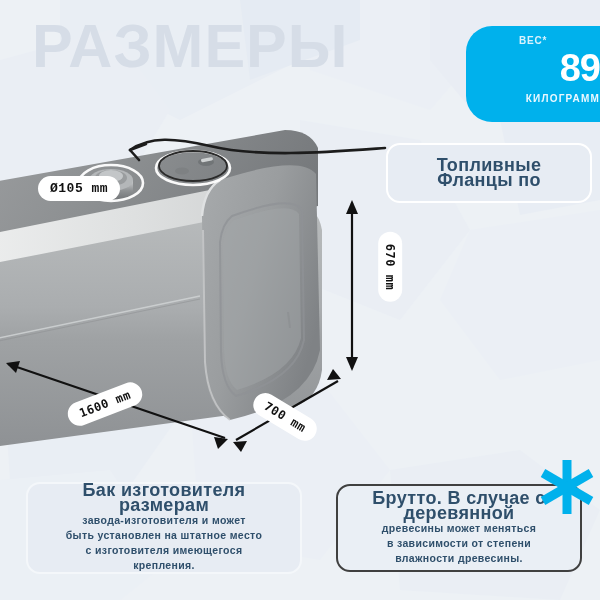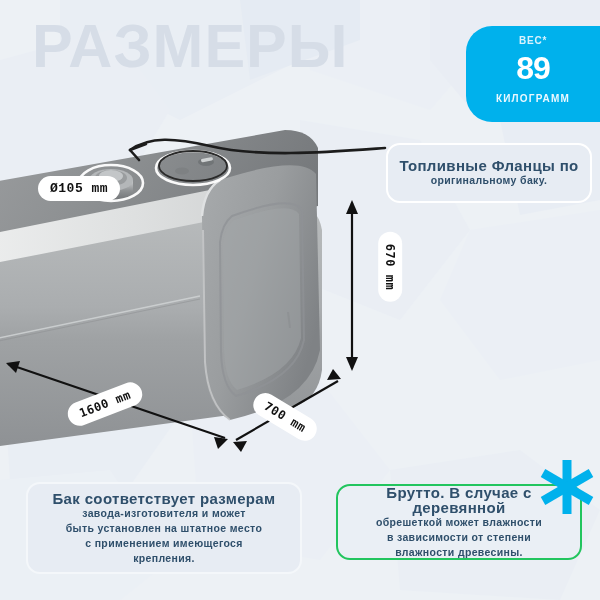--- a/index.html
+++ b/index.html
@@ -25,50 +25,50 @@
   .badge{
     position:absolute;left:466px;top:26px;width:134px;height:96px;
     background:#00b1ec;border-radius:26px 0 0 26px;
     color:#fff;text-align:center;
   }
   .badge .b-top{
     font-size:10px;font-weight:bold;letter-spacing:.8px;
     padding-top:9px;color:#d8f2fd;
   }
   .badge .b-num{
-    font-size:32px;font-weight:bold;line-height:46px;letter-spacing:-1px;margin-top:-1px;
+    font-size:38px;font-weight:bold;line-height:46px;letter-spacing:-1px;margin-top:-1px;text-align:right;
   }
   .badge .b-unit{
-    font-size:10px;font-weight:bold;letter-spacing:1.2px;margin-top:2px;color:#eaf8ff;
+    font-size:10px;font-weight:bold;letter-spacing:1.2px;margin-top:2px;color:#eaf8ff;text-align:right;
   }
 
   
   .infobox{
     position:absolute;box-sizing:border-box;
     background:#e7ecf3;border-radius:14px;
     color:#2f4f6b;text-align:center;
     font-size:10.5px;font-weight:bold;letter-spacing:.35px;line-height:15px;
     display:flex;align-items:center;justify-content:center;
     padding:8px 10px;
   }
   .infobox span{display:block;}
   .infobox .ln{display:block;}
-  .infobox .cap{font-size:15px;}
+  .infobox .cap{font-size:18px;}
 
   #box-flange{
     left:386px;top:143px;width:206px;height:60px;
     border:2px solid #ffffff;
   }
   #box-left{
     left:26px;top:482px;width:276px;height:92px;
     border:2px solid #f4f7fa;
   }
   #box-right{
-    left:336px;top:484px;width:246px;height:76px;
-    border:2px solid #22c55e;background:#eaeff5;
+    left:336px;top:484px;width:246px;height:88px;
+    border:2px solid #404040;background:#eaeff5;
   }
 
   
   .asterisk{position:absolute;left:538px;top:458px;width:58px;height:58px;}
 
   
   .tankwrap{position:absolute;left:-20px;top:120px;width:400px;height:330px;}
 
   
   .pill{
@@ -210,38 +210,37 @@
   </svg>
 
   <div class="pill" id="pill-d">Ø105 mm</div>
   <div class="pill" id="pill-w">1600 mm</div>
   <div class="pill" id="pill-dp">700 mm</div>
   <div class="pill" id="pill-h">670 mm</div>
 
   <div class="infobox" id="box-flange">
     <span>
       <span class="ln cap">Топливные Фланцы по</span>
-      <span class="ln">оригинальному баку.</span>
     </span>
   </div>
 
   <div class="infobox" id="box-left">
     <span>
-      <span class="ln cap">Бак соответствует размерам</span>
+      <span class="ln cap">Бак изготовителя размерам</span>
       <span class="ln">завода-изготовителя и может</span>
       <span class="ln">быть установлен на штатное место</span>
-      <span class="ln">с применением имеющегося</span>
+      <span class="ln">с изготовителя имеющегося</span>
       <span class="ln">крепления.</span>
     </span>
   </div>
 
   <div class="infobox" id="box-right">
     <span>
       <span class="ln cap">Брутто. В случае с деревянной</span>
-      <span class="ln">обрешеткой может влажности</span>
+      <span class="ln">древесины может меняться</span>
       <span class="ln">в зависимости от степени</span>
       <span class="ln">влажности древесины.</span>
     </span>
   </div>
 
   <svg class="asterisk" viewBox="0 0 58 58">
     <g stroke="#00b1ec" stroke-width="9" stroke-linecap="butt">
       <line x1="29" y1="2" x2="29" y2="56"></line>
       <line x1="5" y1="15" x2="53" y2="43"></line>
       <line x1="5" y1="43" x2="53" y2="15"></line>

